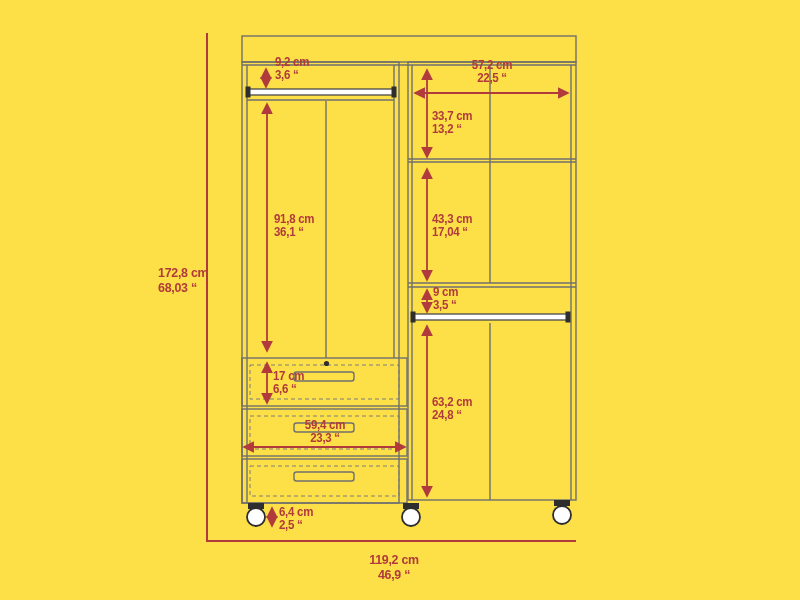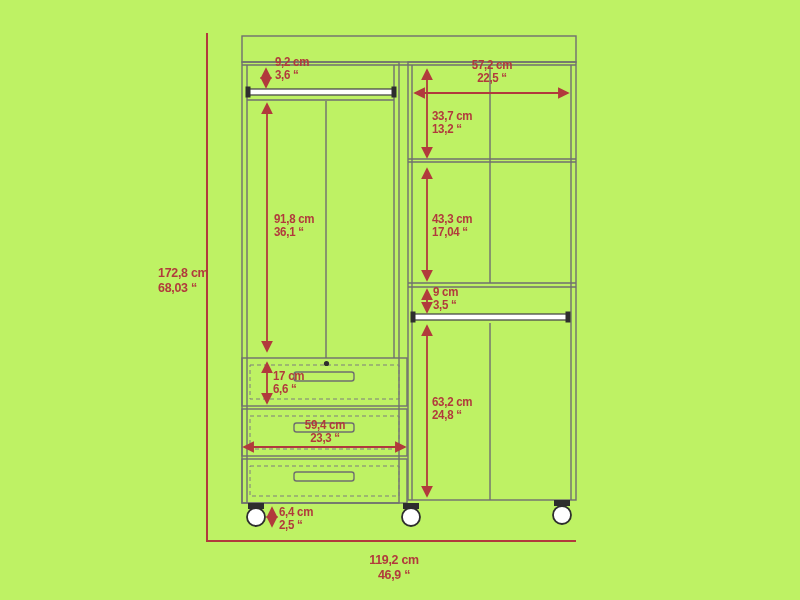--- a/index.html
+++ b/index.html
@@ -1,19 +1,19 @@
 <!DOCTYPE html>
 <html><head>
 <meta charset="utf-8">
 <style>
   html,body{margin:0;padding:0;background:#ffffff;}
   .canvas{
     position:relative;
     width:800px;height:600px;
-    background:#bef264;
+    background:#fde047;
     overflow:hidden;
     font-family:"Liberation Sans","DejaVu Sans",sans-serif;
   }
   .canvas svg{position:absolute;left:0;top:0;}
   .dim{
     position:absolute;
     display:flex;flex-direction:column;
     color:#b13a3c;
     font-weight:700;
     font-size:12.5px;line-height:13px;

